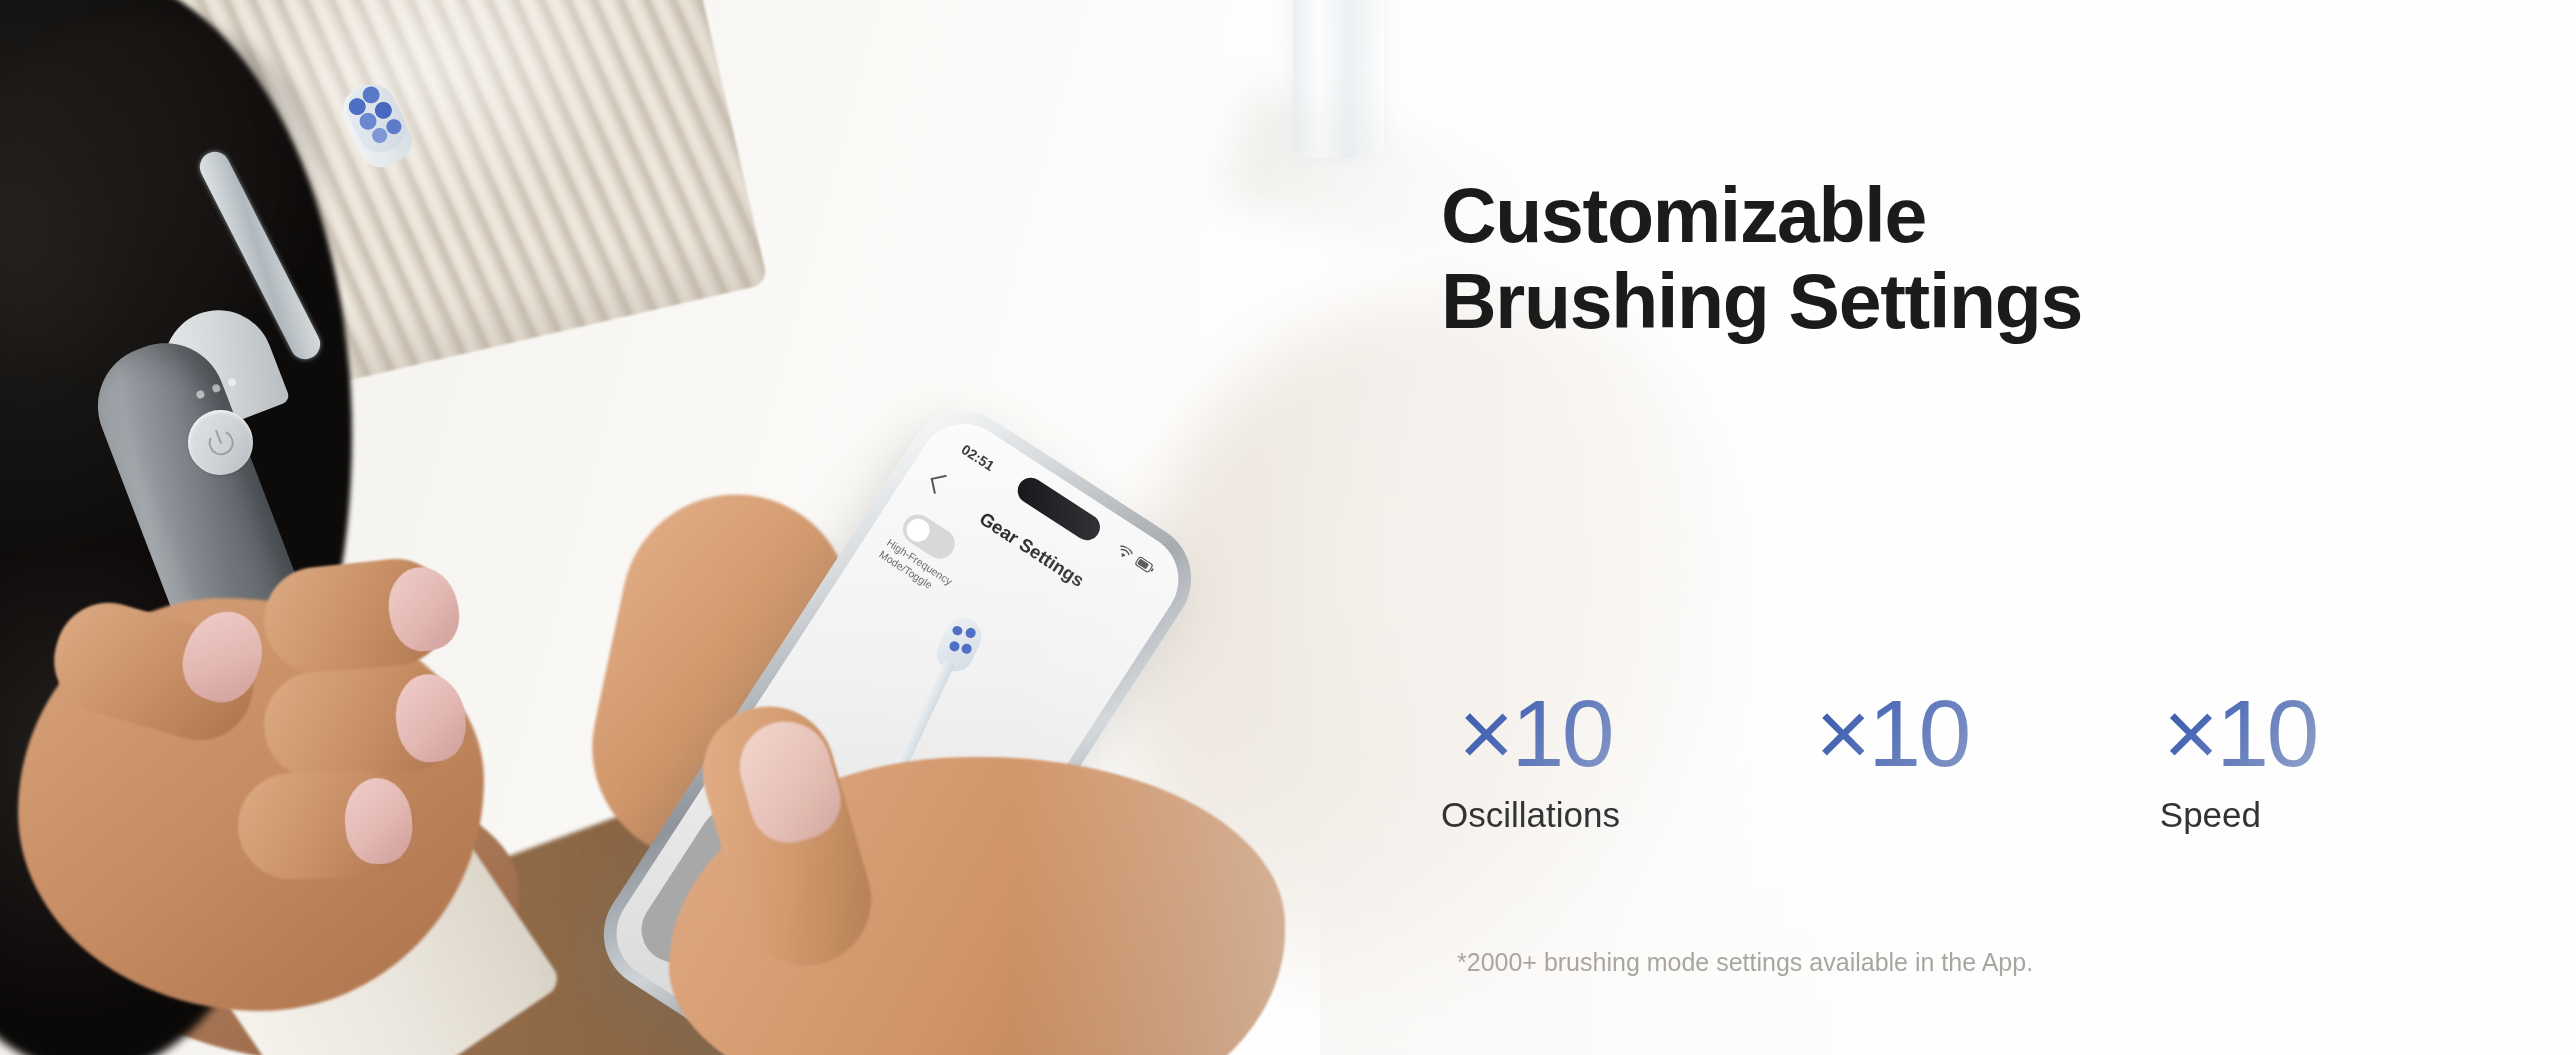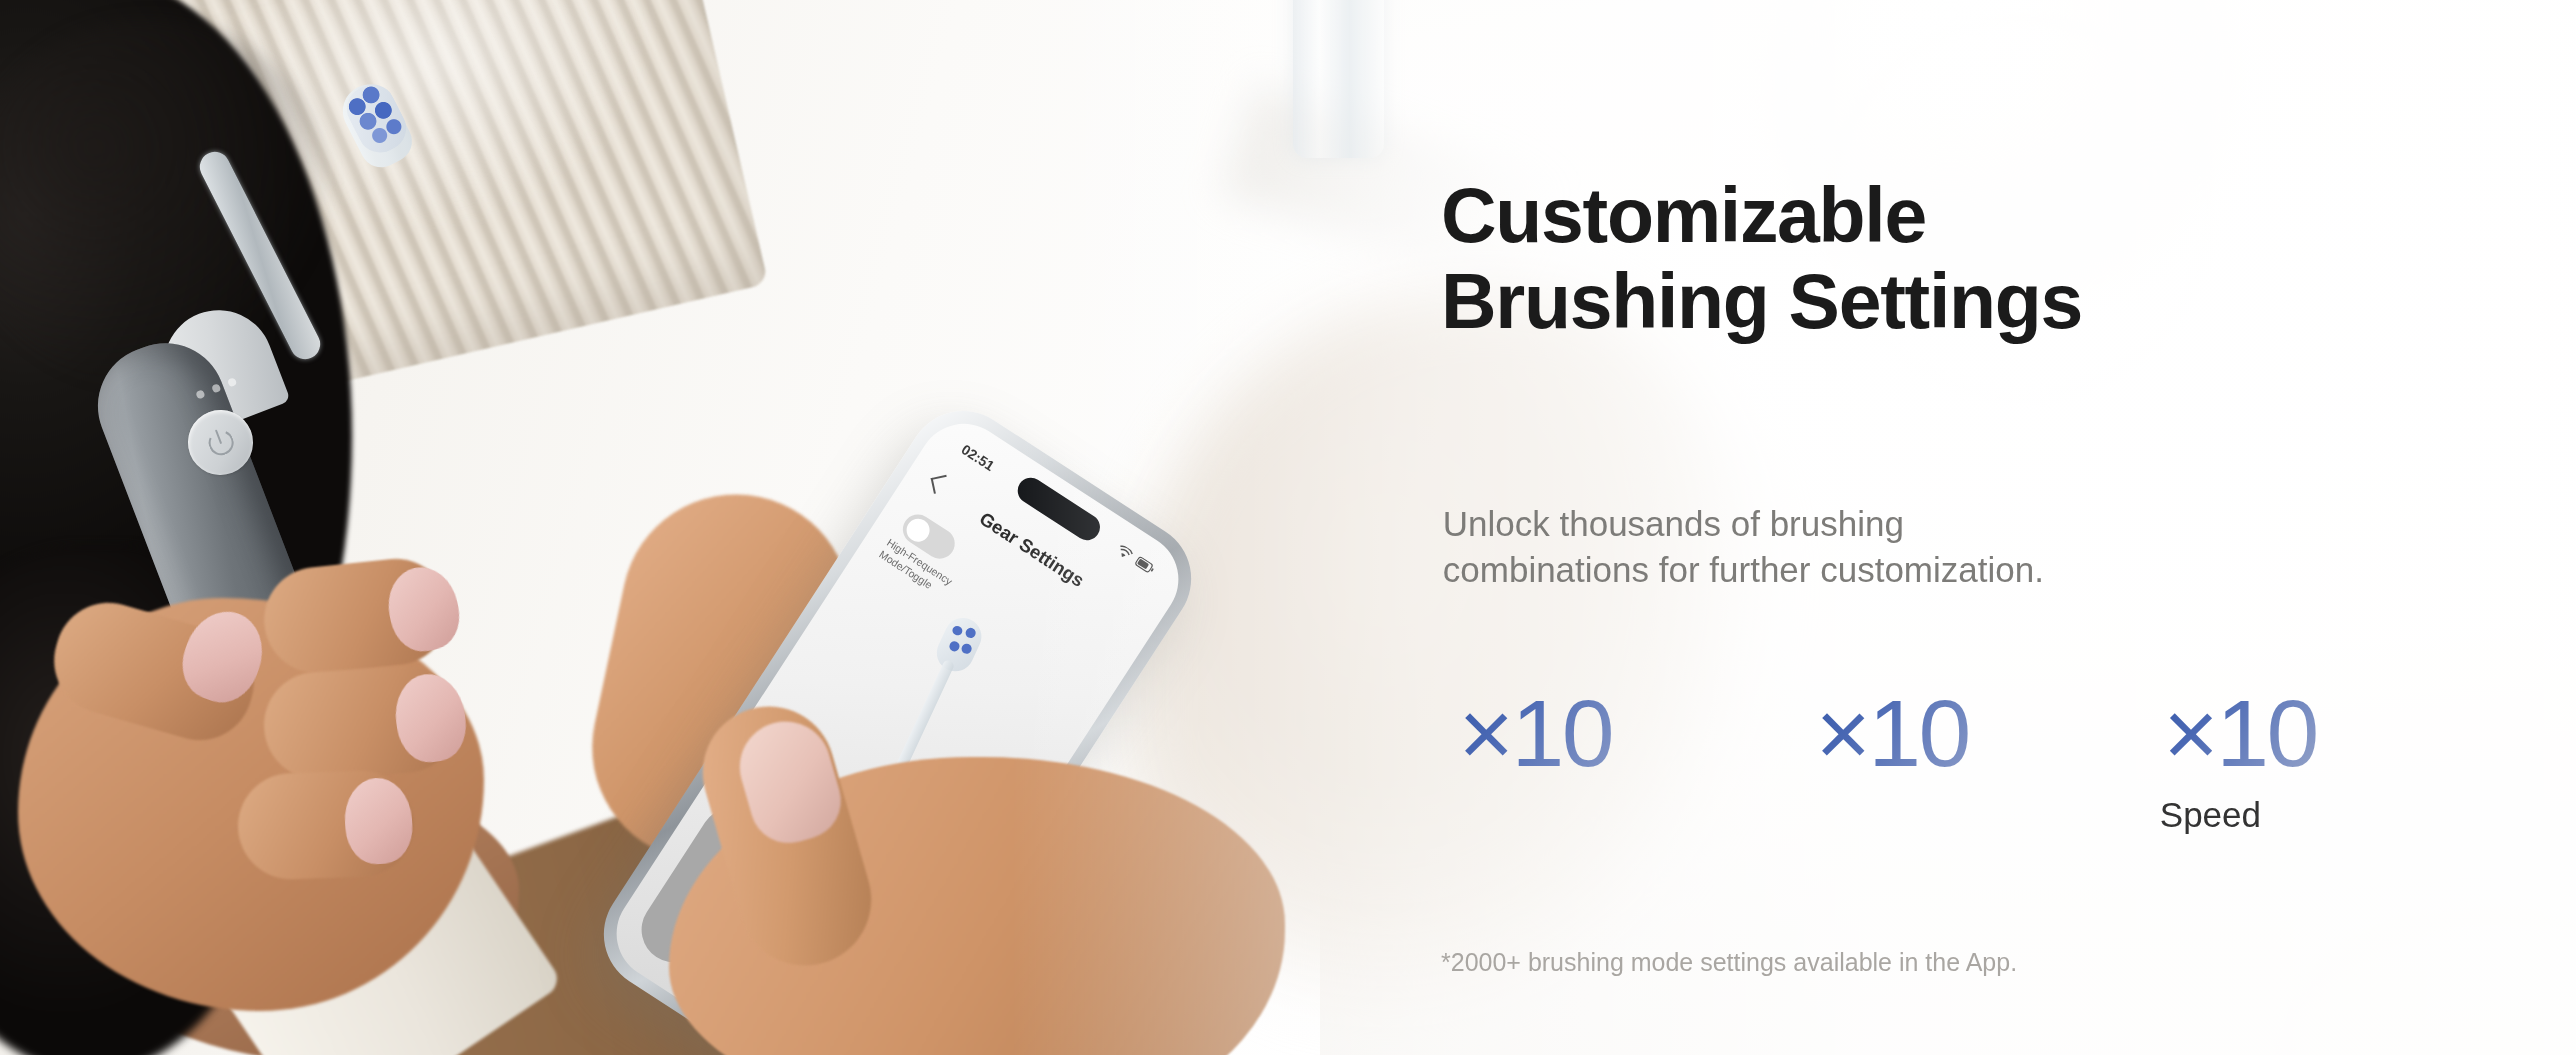--- a/index.html
+++ b/index.html
@@ -560,21 +560,21 @@
     color: #333333;
     white-space: nowrap;
   }
   .stat:nth-child(1) .stat-label { padding-left: 0px; }
   .stat:nth-child(2) .stat-label { padding-left: 3.5px; }
   .stat:nth-child(3) .stat-label { padding-left: 8.8px; }
 
   .footnote {
     position: absolute;
     top: 950px;
-    left: 0;
+    left: 16px;
     margin: 0;
     font-size: 25px;
     line-height: 1;
     font-weight: 400;
     color: #a9a6a2;
     white-space: nowrap;
   }
 </style>
 </head>
 <body>
@@ -695,26 +695,25 @@
   <div class="thumb"></div>
   <div class="thumb-nail"></div>
 
   <div class="veil"></div>
 
   <div class="content">
 
     <h1 class="headline">Customizable
 Brushing Settings</h1>
 
-    <p class="subhead">Unlock thousands of brushing
-combinations for further customization.</p>
 
     <div class="stats">
       <div class="stat">
         <span class="stat-value">×10</span>
+        <span class="stat-label">Oscillations</span>
       </div>
       <div class="stat">
         <span class="stat-value">×10</span>
       </div>
       <div class="stat">
         <span class="stat-value">×10</span>
         <span class="stat-label">Speed</span>
       </div>
     </div>
 

